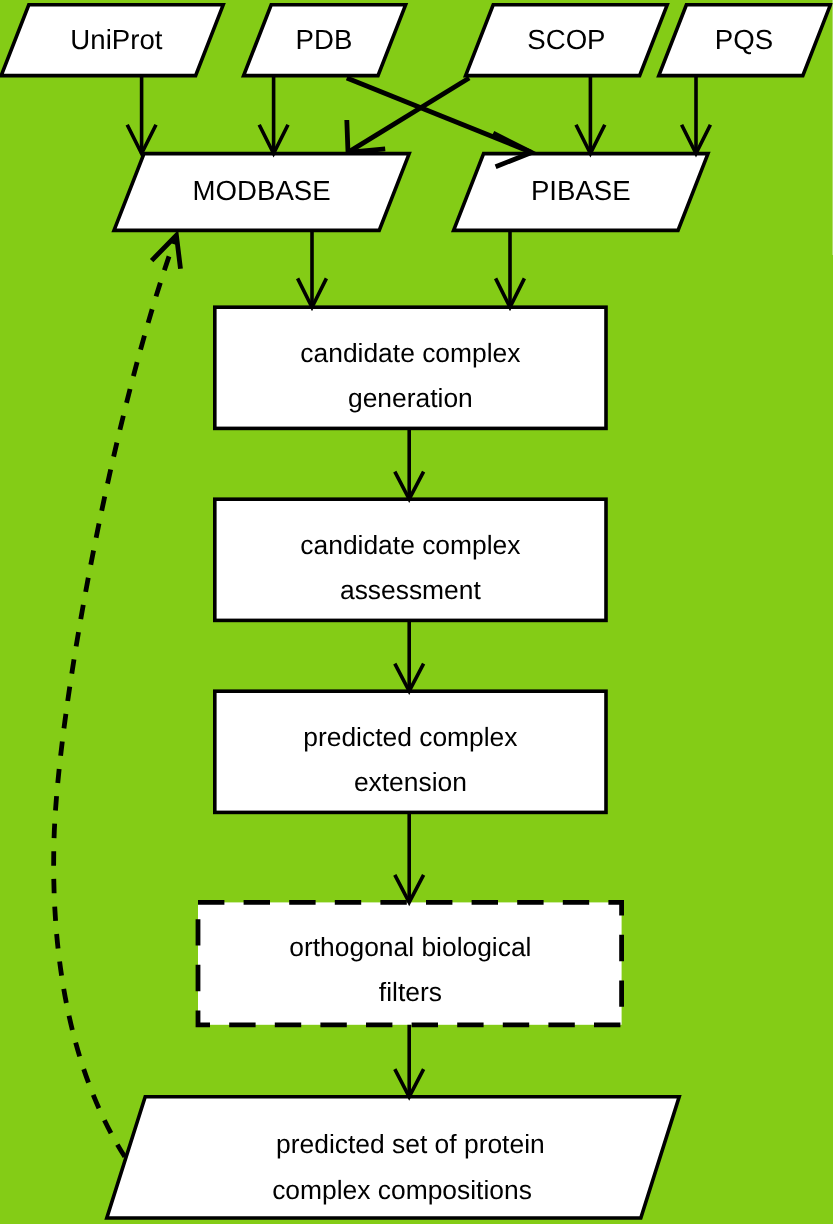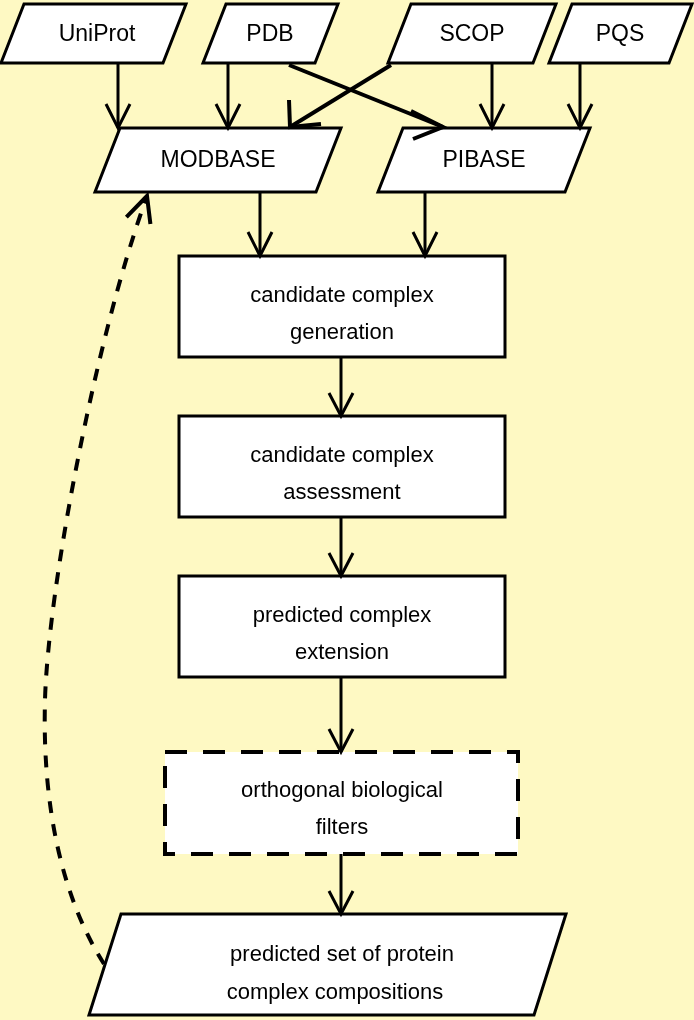--- a/index.html
+++ b/index.html
@@ -7,21 +7,21 @@
     padding: 0;
     background: #ffffff;
   }
   body {
     font-family: "Liberation Sans", sans-serif;
   }
   #diagram-root {
     position: relative;
     width: 694px;
     height: 1020px;
-    background: #fef9c3;
+    background: #84cc16;
     overflow: hidden;
   }
   svg#flowchart {
     display: block;
     width: 694px;
     height: 1020px;
   }
   .shape-outline {
     fill: #ffffff;
     stroke: #000000;

